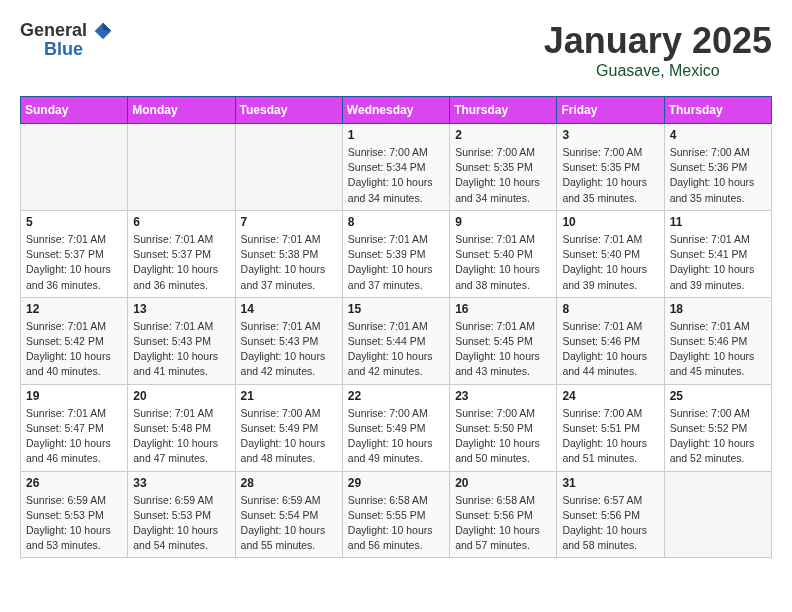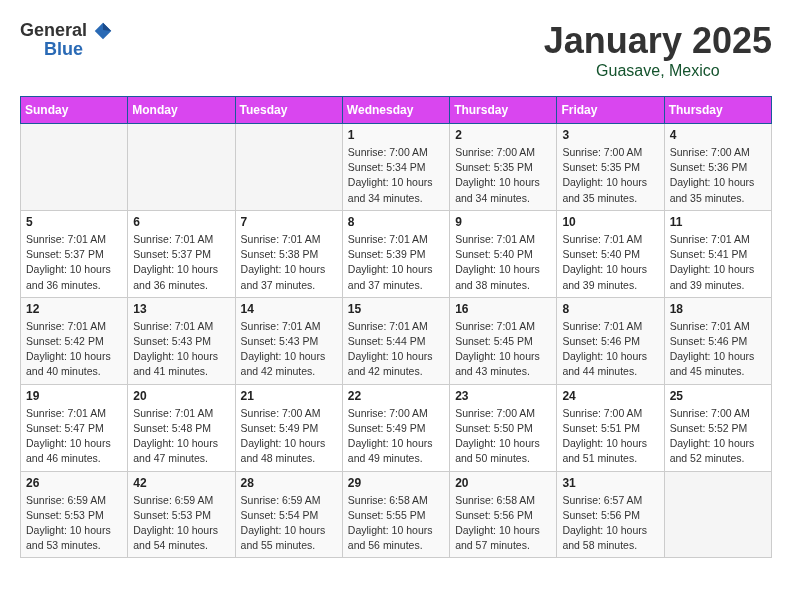--- a/index.html
+++ b/index.html
@@ -298,21 +298,21 @@
       </tr>
       <tr>
         <td>
           <div class="day-number">26</div>
           <div class="day-info" style="white-space: pre-line;">Sunrise: 6:59 AM
 Sunset: 5:53 PM
 Daylight: 10 hours
 and 53 minutes.</div>
         </td>
         <td>
-          <div class="day-number">42</div>
+          <div class="day-number">33</div>
           <div class="day-info" style="white-space: pre-line;">Sunrise: 6:59 AM
 Sunset: 5:53 PM
 Daylight: 10 hours
 and 54 minutes.</div>
         </td>
         <td>
           <div class="day-number">28</div>
           <div class="day-info" style="white-space: pre-line;">Sunrise: 6:59 AM
 Sunset: 5:54 PM
 Daylight: 10 hours

